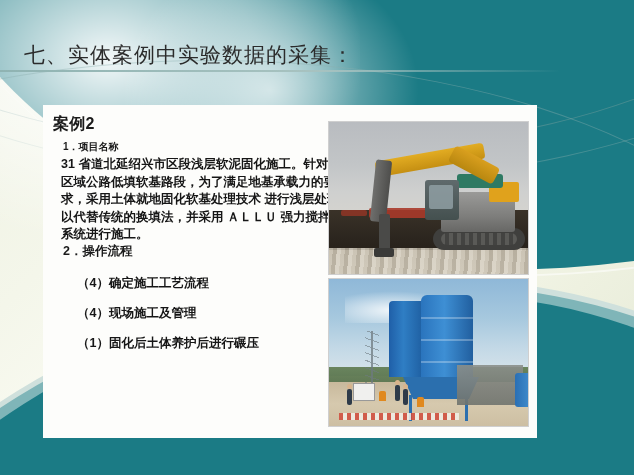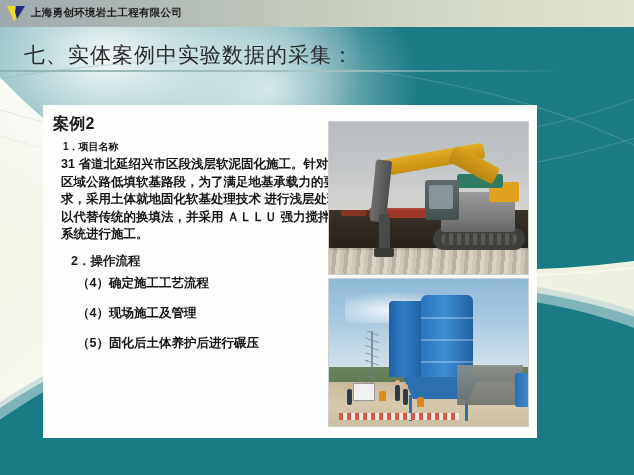--- a/index.html
+++ b/index.html
@@ -92,22 +92,22 @@
   .sec1-label{
     position:absolute;left:20px;top:35px;
     font-size:10px;font-weight:bold;color:#1a1a1a;
   }
   .para{
     position:absolute;left:18px;top:51px;width:282px;
     font-size:12.5px;font-weight:bold;color:#161616;
     line-height:17.6px;letter-spacing:0px;
   }
   .sec2-label{
-    position:absolute;left:20px;top:148px;
-    font-size:12.5px;font-weight:bold;color:#1a1a1a;margin-left:8px;
+    position:absolute;left:20px;top:138px;
+    font-size:12.5px;font-weight:bold;color:#1a1a1a;
   }
   .steps{position:absolute;left:34px;top:168px;width:290px;}
   .step{
     font-size:12.5px;font-weight:bold;color:#161616;
     height:30px;line-height:20px;white-space:nowrap;
   }
   
   .photo{
     position:absolute;left:285px;overflow:hidden;
     border:1px solid #cfcfcf;
@@ -200,43 +200,36 @@
   <div class="arc arc-a"></div>
   <div class="arc arc-b"></div>
   <div class="glow"></div>
   <div class="glow2"></div>
 
   <div class="swoosh-b-hi2"></div>
   <div class="swoosh-b-hi"></div>
   <div class="swoosh-b"></div>
   <div class="arc arc-c"></div>
 
-  <div class="topbar">
-    <svg class="logo" viewBox="0 0 21 17">
-      <polygon points="0,1 8,1 11,12 7,16" fill="#ecd828"></polygon>
-      <polygon points="9,1 18,1 10,14 8,7" fill="#1c2a86"></polygon>
-    </svg>
-    <div class="company">上海勇创环境岩土工程有限公司</div>
-  </div>
 
   <div class="heading">七、实体案例中实验数据的采集：</div>
   <div class="title-rule"></div>
 
   <div class="panel">
 
     <div class="case-title">案例2</div>
 
     <div class="sec1-label">1．项目名称</div>
     <div class="para">31 省道北延绍兴市区段浅层软泥固化施工。针对该区域公路低填软基路段，为了满足地基承载力的要求，采用土体就地固化软基处理技术 进行浅层处理以代替传统的换填法，并采用 ＡＬＬＵ 强力搅拌头系统进行施工。</div>
 
     <div class="sec2-label">2．操作流程</div>
     <div class="steps">
       <div class="step">（4）确定施工工艺流程</div>
       <div class="step">（4）现场施工及管理</div>
-      <div class="step">（5）固化后土体养护后进行碾压</div>
+      <div class="step">（1）固化后土体养护后进行碾压</div>
     </div>
 
     <div class="photo photo-top">
       <div class="ph-sky-grey"></div>
       <div class="ph-ground-dark"></div>
       <div class="ph-ground-light"></div>
       <div class="ph-rubble"></div>
       <div class="ex-red2"></div>
       <div class="ex-red"></div>
       <div class="ex-track"></div>

